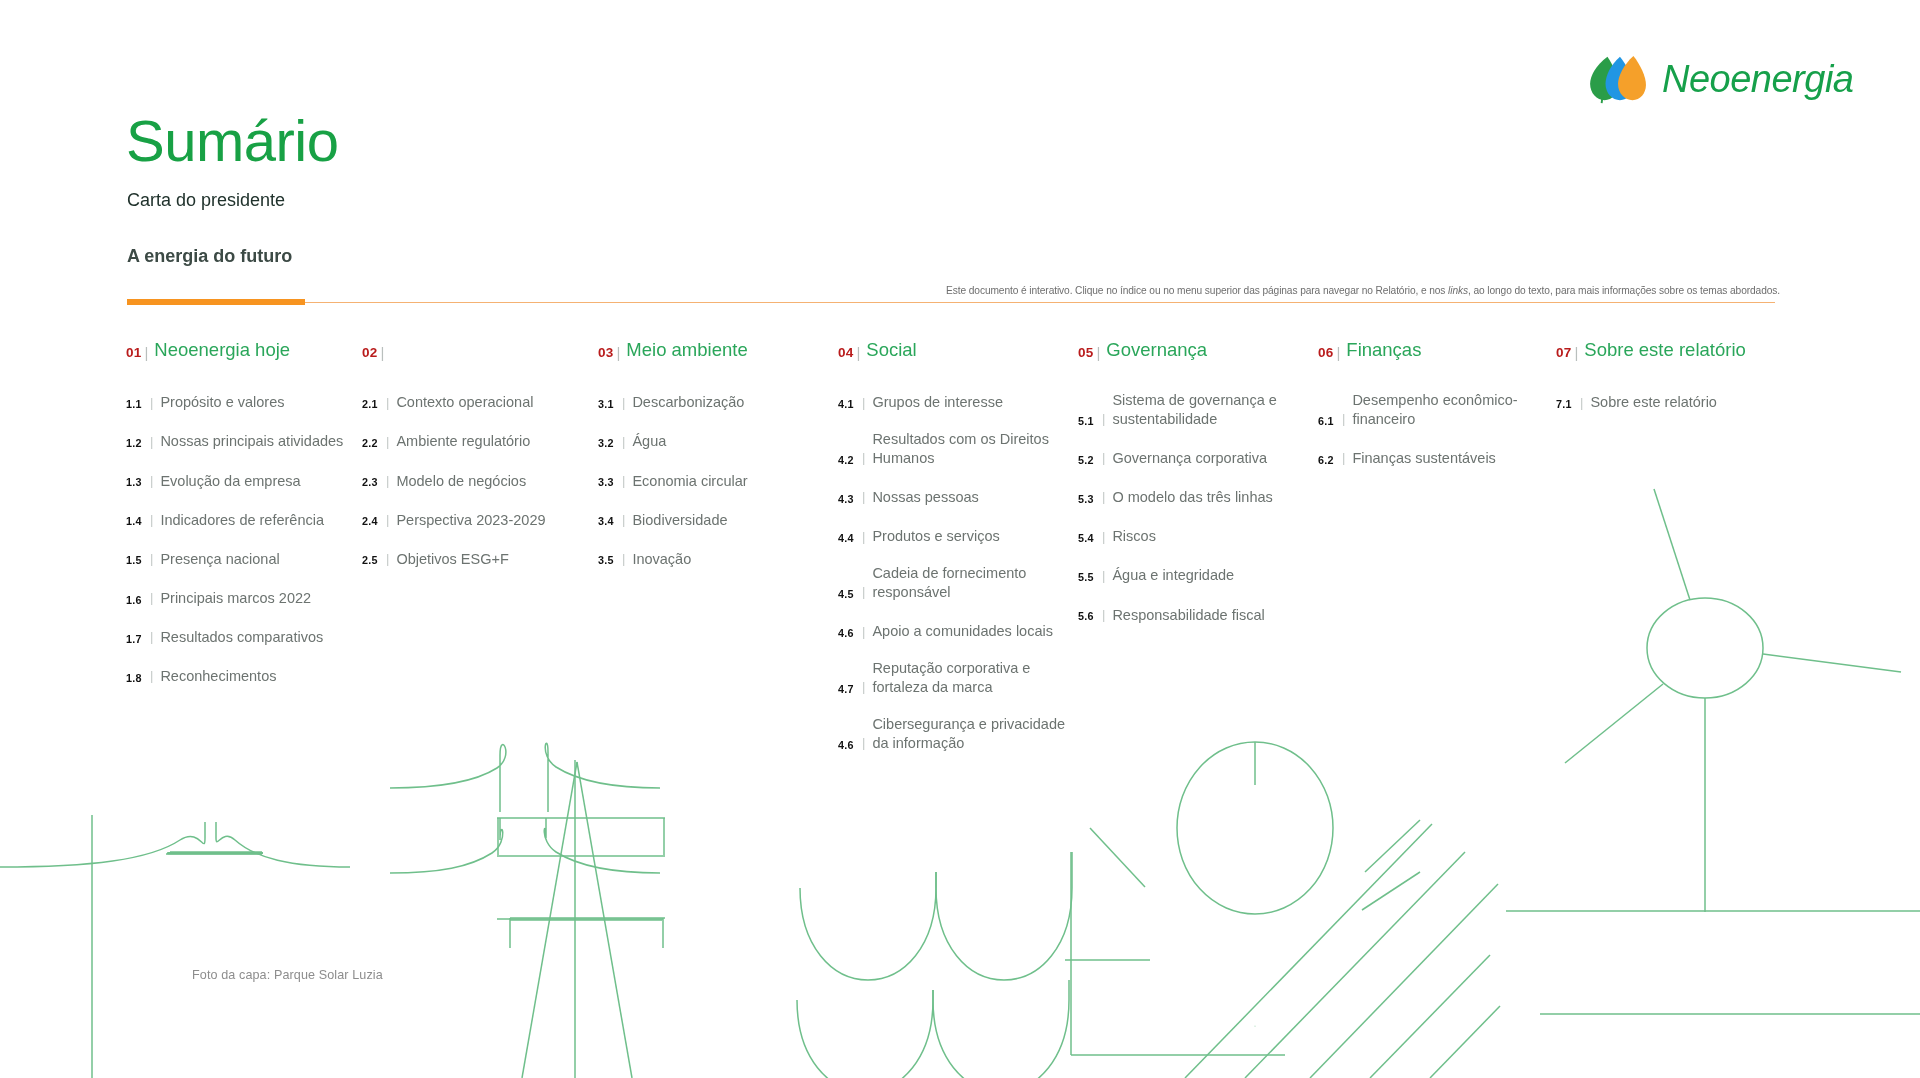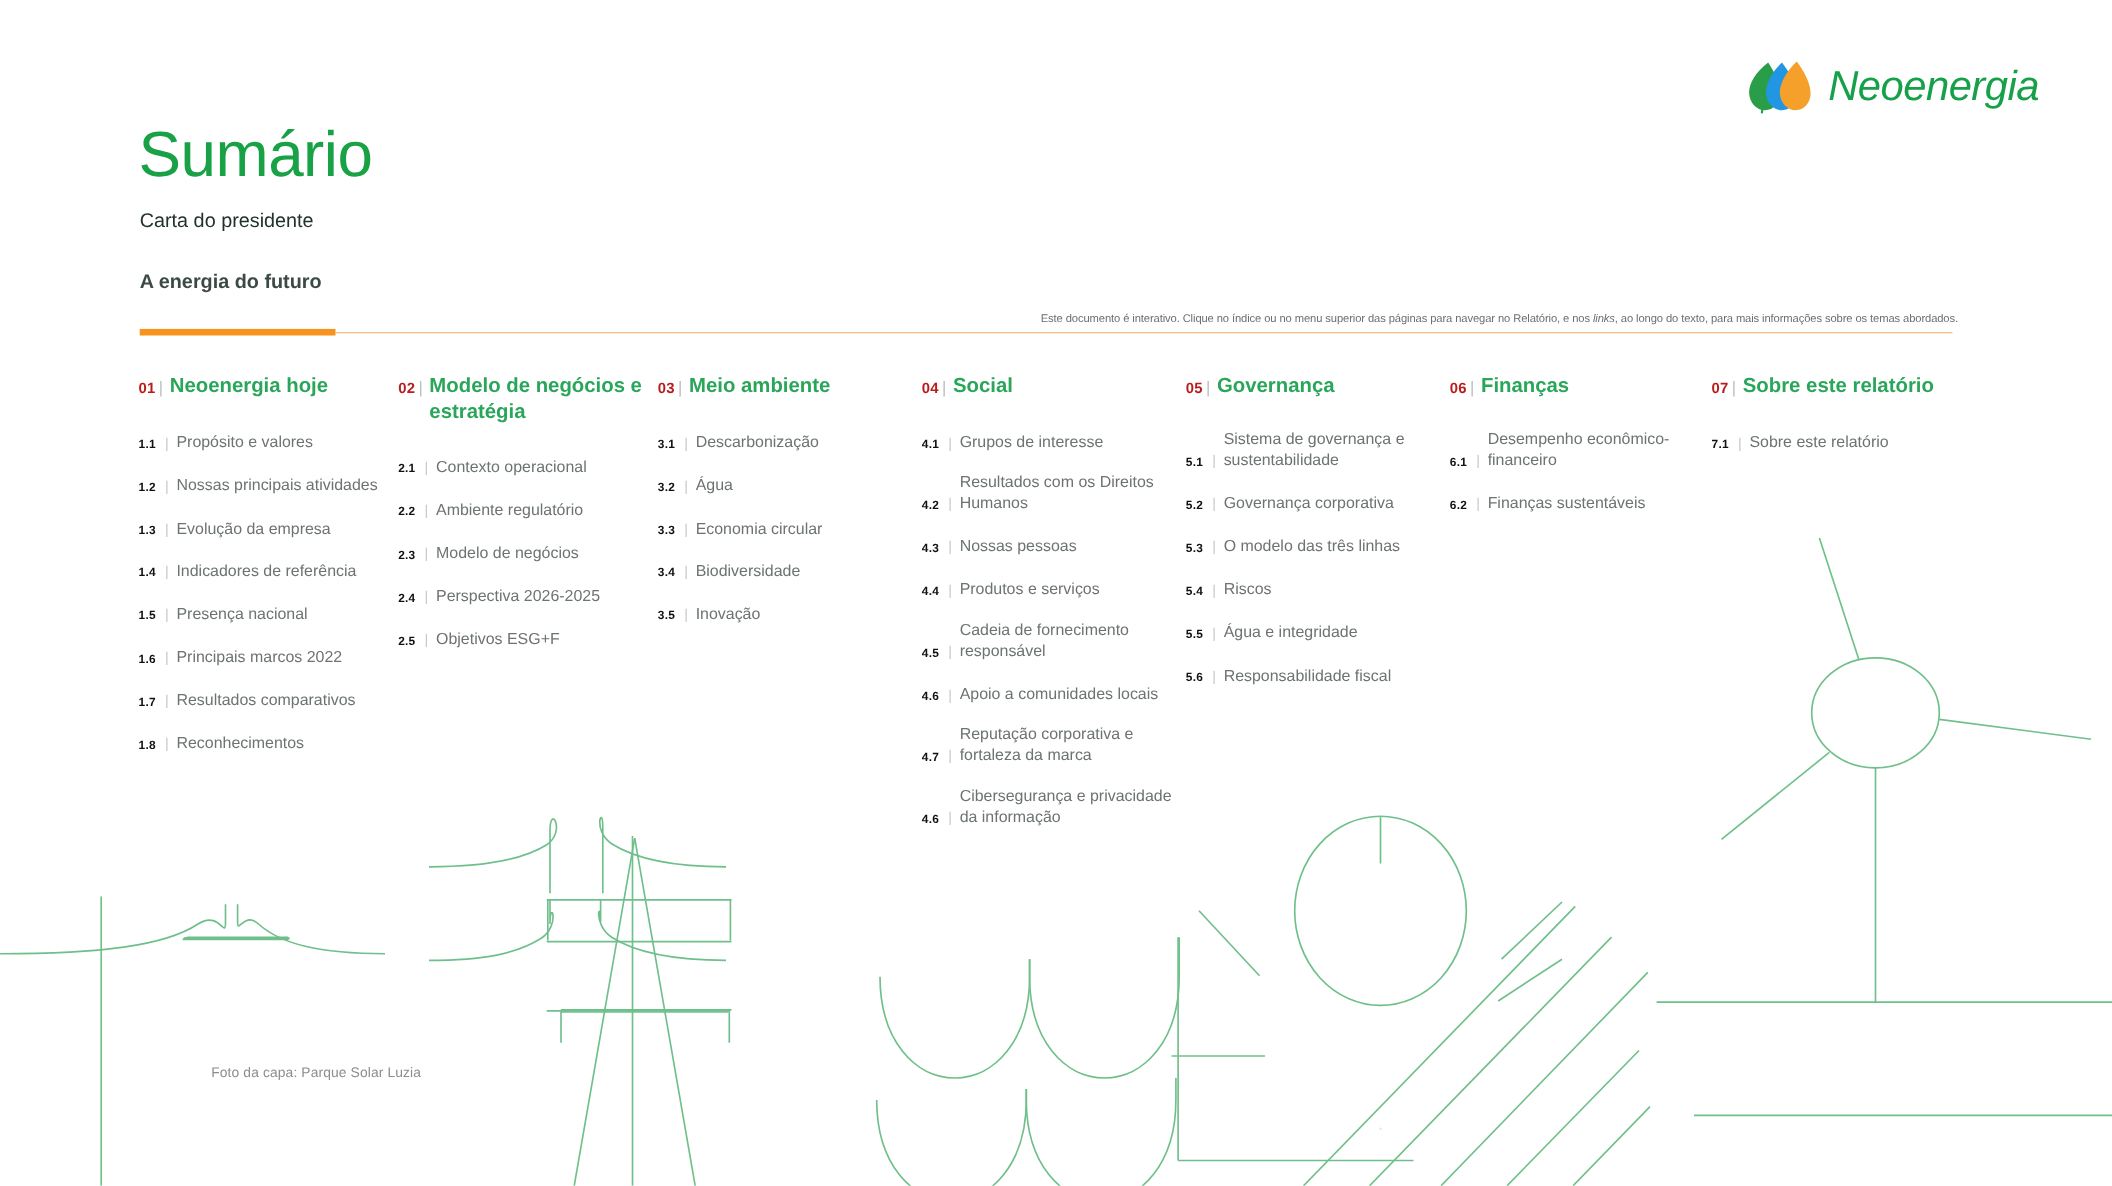--- a/index.html
+++ b/index.html
@@ -63,21 +63,21 @@
 
   .col-head{display:flex;align-items:flex-start;margin-bottom:26px;}
   .col-head .num{
     font-size:13.5px;font-weight:700;color:#b91c1c;line-height:1.5;
     padding-top:5px;letter-spacing:0.2px;
   }
   .col-head .bar{
     color:#b9bfbd;font-size:15px;padding:4px 6px 0 3px;line-height:1.5;font-weight:300;
   }
   .col-head .label{
-    font-size:18.5px;color:#2aa65a;line-height:1.32;font-weight:700;
+    font-size:18.5px;color:#2aa65a;line-height:1.32;font-weight:400;
   }
 
   .item{display:flex;align-items:flex-end;margin-bottom:17px;}
   .item .num{
     font-size:10.8px;font-weight:700;color:#111;line-height:1.55;padding-top:3.5px;
     min-width:20px;text-align:left;letter-spacing:0.2px;
   }
   .item .bar{color:#c3c9c7;font-size:13px;padding:2px 7px 0 4px;line-height:1.55;font-weight:300;}
   .item .label{font-size:14.5px;color:#6c7370;line-height:1.34;font-weight:400;}
 
@@ -273,41 +273,40 @@
         <div class="item">
           <span class="num">1.8</span>
           <span class="bar">|</span>
           <span class="label">Reconhecimentos</span>
         </div>
       </div>
       <div class="col col-2">
         <div class="col-head">
           <span class="num">02</span>
           <span class="bar">|</span>
-          <span class="label">Modelo de negócios e estratégia</span>
         </div>
         <div class="item">
           <span class="num">2.1</span>
           <span class="bar">|</span>
           <span class="label">Contexto operacional</span>
         </div>
         <div class="item">
           <span class="num">2.2</span>
           <span class="bar">|</span>
           <span class="label">Ambiente regulatório</span>
         </div>
         <div class="item">
           <span class="num">2.3</span>
           <span class="bar">|</span>
           <span class="label">Modelo de negócios</span>
         </div>
         <div class="item">
           <span class="num">2.4</span>
           <span class="bar">|</span>
-          <span class="label">Perspectiva 2026-2025</span>
+          <span class="label">Perspectiva 2023-2029</span>
         </div>
         <div class="item">
           <span class="num">2.5</span>
           <span class="bar">|</span>
           <span class="label">Objetivos ESG+F</span>
         </div>
       </div>
       <div class="col col-3">
         <div class="col-head">
           <span class="num">03</span>

